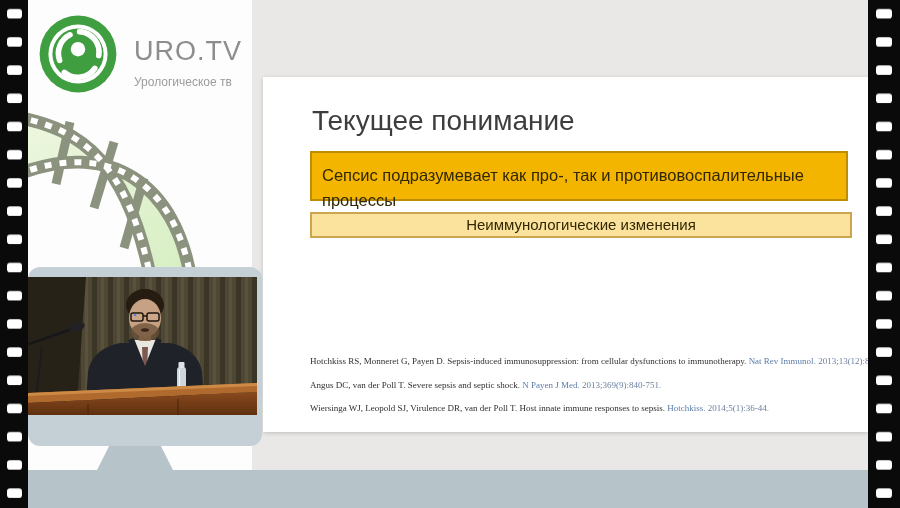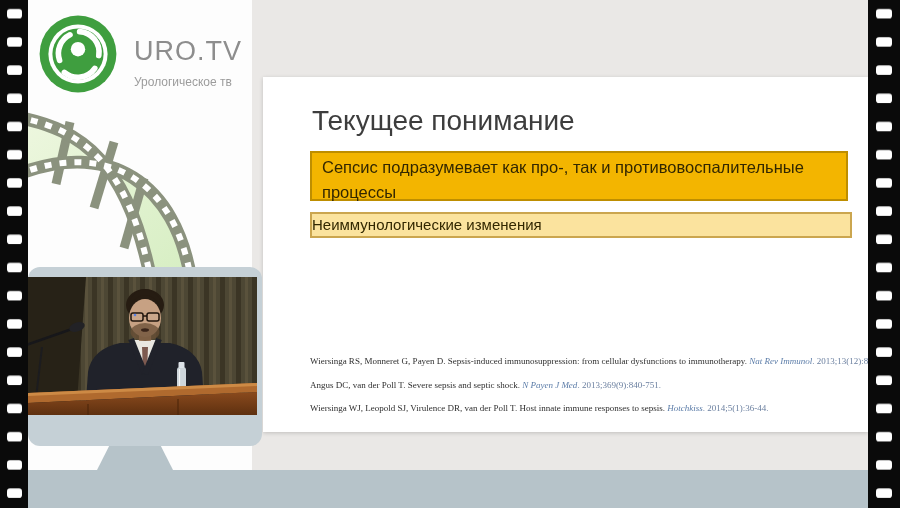--- a/index.html
+++ b/index.html
@@ -28,30 +28,30 @@
   .monitor-stand{position:absolute;left:97px;top:446px;width:76px;height:24px;background:#b6c3c9;
     clip-path:polygon(16% 0,84% 0,100% 100%,0 100%);z-index:9;}
   .base-band{position:absolute;left:0;top:470px;width:900px;height:38px;background:#b6c3c9;z-index:8;}
   
   .slide{position:absolute;left:263px;top:77px;width:605px;height:355px;background:#ffffff;
     box-shadow:0 1px 4px rgba(0,0,0,0.18);z-index:5;}
   .slide-title{position:absolute;left:49px;top:28px;font-size:28px;color:#3d3d3d;font-weight:400;letter-spacing:0;}
   .box-primary{
     position:absolute;left:47px;top:74px;width:538px;height:50px;box-sizing:border-box;
     background:#F3B500;border:2px solid #BE8E00;
-    font-size:16.5px;line-height:25px;color:#322700;padding:2px 10px;font-weight:500;
+    font-size:16.5px;line-height:25px;color:#322700;padding:10px 10px;font-weight:500;
   }
   .box-secondary{
     position:absolute;left:47px;top:135px;width:542px;height:26px;box-sizing:border-box;
     background:#FBE39E;border:2px solid #CBA64F;
-    font-size:15px;line-height:22px;color:#322700;text-align:left;font-weight:500;
+    font-size:15px;line-height:22px;color:#322700;text-align:center;font-weight:500;
   }
   .refs{position:absolute;left:47px;top:279px;width:556px;}
   .ref{font-family:"Liberation Serif",serif;font-size:9px;color:#2f2f2f;white-space:nowrap;margin-bottom:13.5px;}
-  .ref .jrnl{font-style:italic;color:#5b7ca8;}
+  .ref .jrnl{color:#5b7ca8;}
   .ref .cit{color:#6a7f9f;}
 </style>
 </head>
 <body>
 
 <div class="left-panel"></div>
 
 <div class="film-reel">
   <svg width="200" height="180" viewBox="0 0 200 180">
     <defs>
@@ -91,21 +91,21 @@
     <div class="logo-title">URO.TV</div>
     <div class="logo-tagline">Урологическое тв</div>
   </div>
 </div>
 
 <div class="slide">
   <div class="slide-title">Текущее понимание</div>
   <div class="box-primary">Сепсис подразумевает как про-, так и противовоспалительные процессы</div>
   <div class="box-secondary">Неиммунологические изменения</div>
   <div class="refs">
-    <div class="ref"><span>Wiersinga RS, Monneret G, Payen D. Sepsis-induced immunosuppression: from cellular dysfunctions to immunotherapy. </span><span class="jrnl">Nat Rev Immunol</span><span class="cit">. 2013;13(12):862-874.</span></div>
+    <div class="ref"><span>Hotchkiss RS, Monneret G, Payen D. Sepsis-induced immunosuppression: from cellular dysfunctions to immunotherapy. </span><span class="jrnl">Nat Rev Immunol</span><span class="cit">. 2013;13(12):862-874.</span></div>
     <div class="ref"><span>Angus DC, van der Poll T. Severe sepsis and septic shock. </span><span class="jrnl">N Payen J Med</span><span class="cit">. 2013;369(9):840-751.</span></div>
     <div class="ref"><span>Wiersinga WJ, Leopold SJ, Virulence DR, van  der Poll T. Host innate immune responses to sepsis. </span><span class="jrnl">Hotchkiss</span><span class="cit">. 2014;5(1):36-44.</span></div>
   </div>
 </div>
 
 <div class="base-band"></div>
 <div class="monitor-stand"></div>
 
 <div class="monitor">
   <div class="video">

